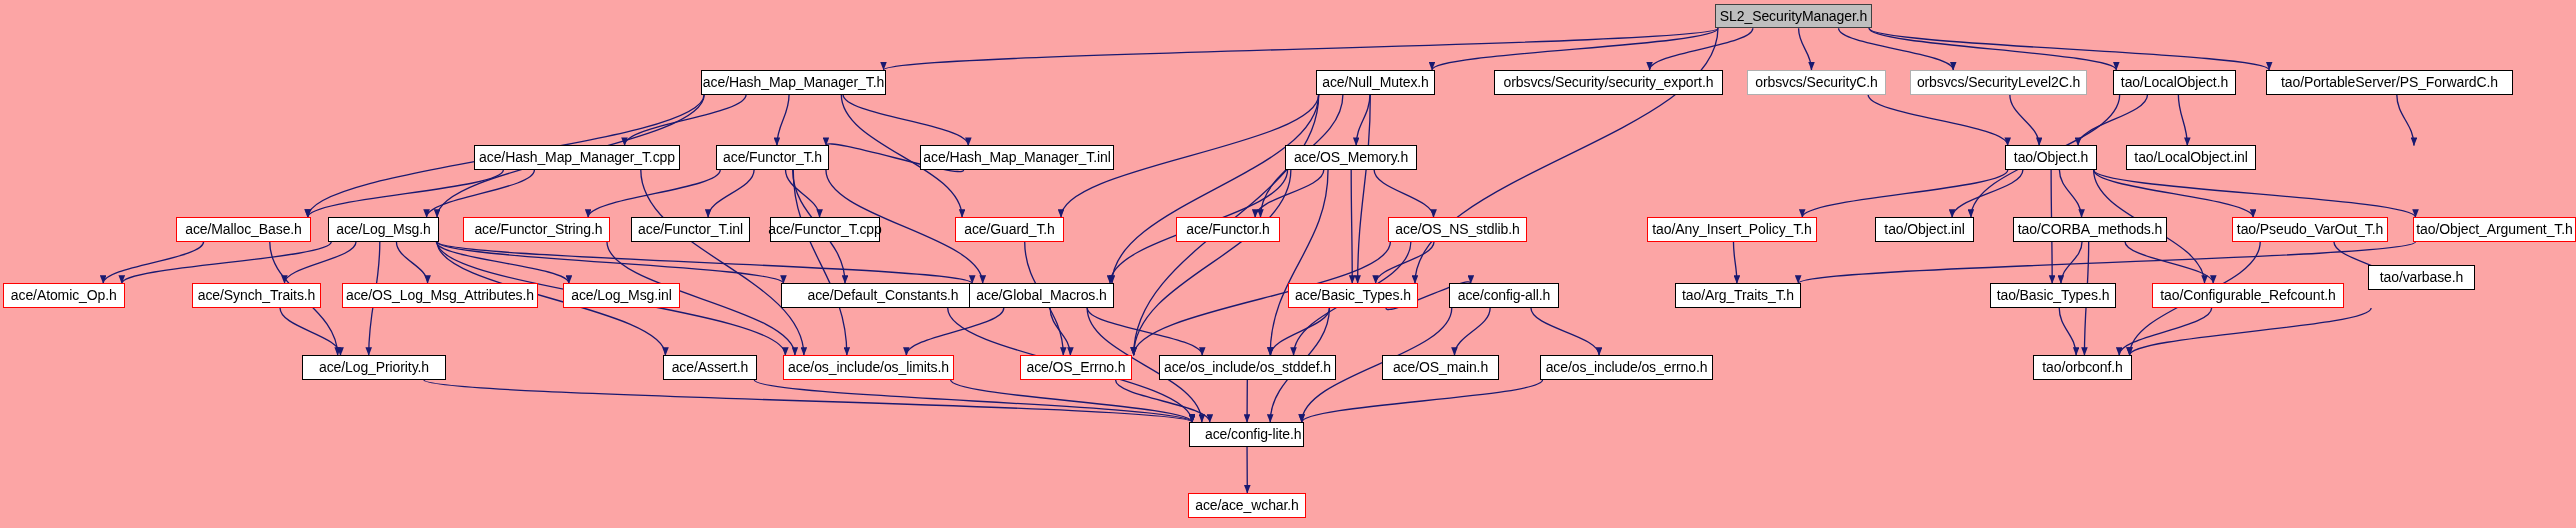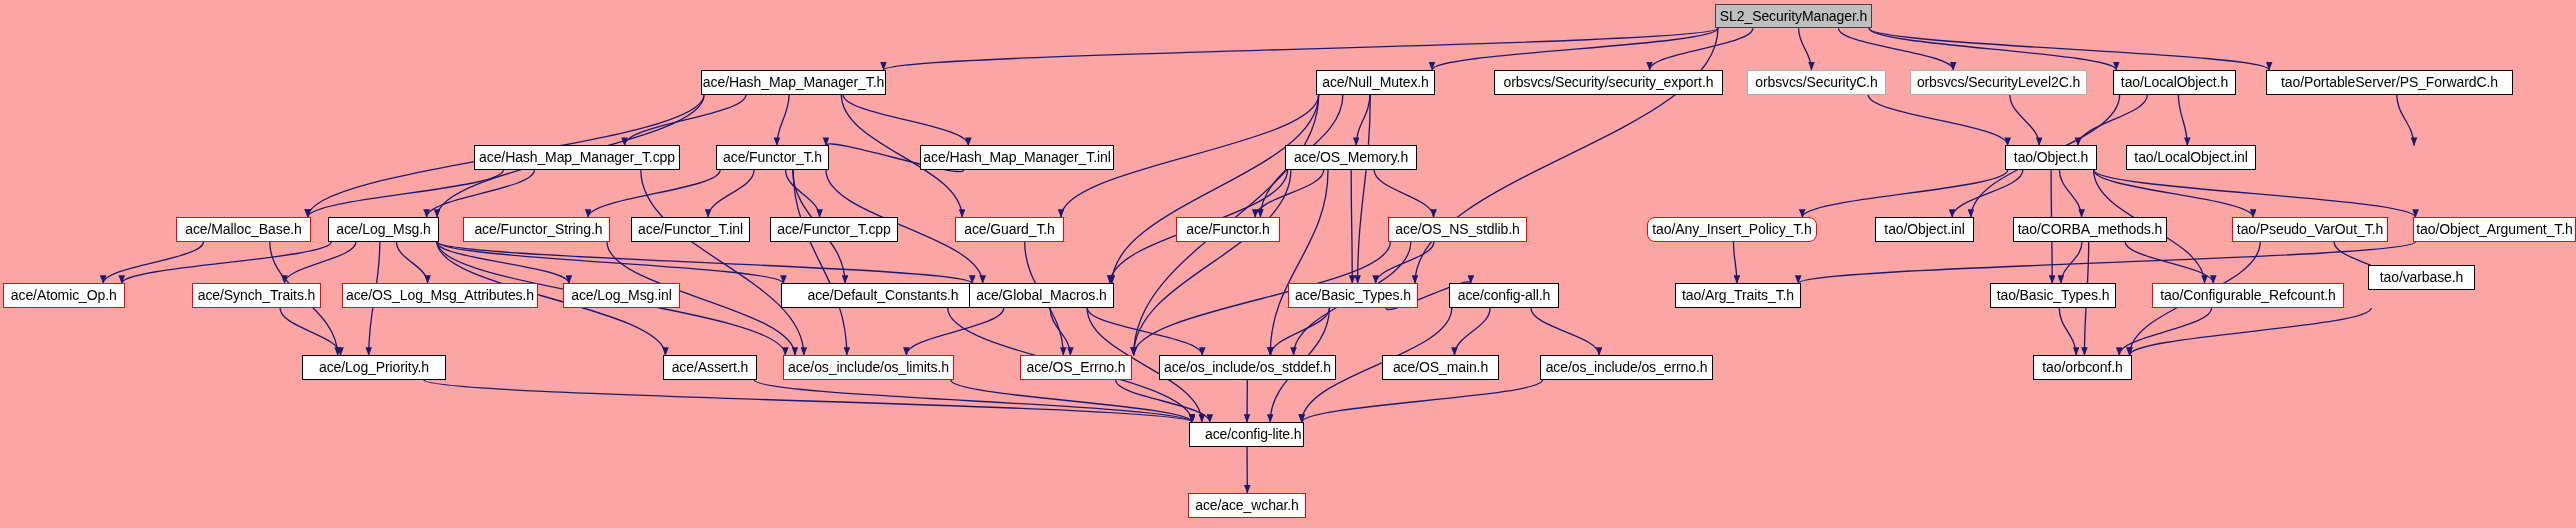--- a/index.html
+++ b/index.html
@@ -205,33 +205,33 @@
     </div>
     <div class="node" style="left: 328px; top: 217px; width: 111px;">
       <span>ace/Log_Msg.h</span>
     </div>
     <div class="node red" style="left: 463px; top: 217px; width: 147px; justify-content: flex-end;">
       <span>ace/Functor_String.h</span>
     </div>
     <div class="node" style="left: 631px; top: 217px; width: 119px;">
       <span>ace/Functor_T.inl</span>
     </div>
-    <div class="node" style="left: 770px; top: 217px; width: 128px;">
+    <div class="node" style="left: 770px; top: 217px; width: 110px;">
       <span>ace/Functor_T.cpp</span>
     </div>
     <div class="node red" style="left: 955px; top: 217px; width: 109px;">
       <span>ace/Guard_T.h</span>
     </div>
     <div class="node red" style="left: 1176px; top: 217px; width: 104px;">
       <span>ace/Functor.h</span>
     </div>
     <div class="node red" style="left: 1388px; top: 217px; width: 139px;">
       <span>ace/OS_NS_stdlib.h</span>
     </div>
-    <div class="node red" style="left: 1647px; top: 217px; width: 170px; border-radius: 8px;">
+    <div class="node red" style="left: 1647px; top: 217px; width: 170px;">
       <span>tao/Any_Insert_Policy_T.h</span>
     </div>
     <div class="node" style="left: 1875px; top: 217px; width: 99px;">
       <span>tao/Object.inl</span>
     </div>
     <div class="node" style="left: 2013px; top: 217px; width: 154px;">
       <span>tao/CORBA_methods.h</span>
     </div>
     <div class="node red" style="left: 2232px; top: 217px; width: 156px;">
       <span>tao/Pseudo_VarOut_T.h</span>

